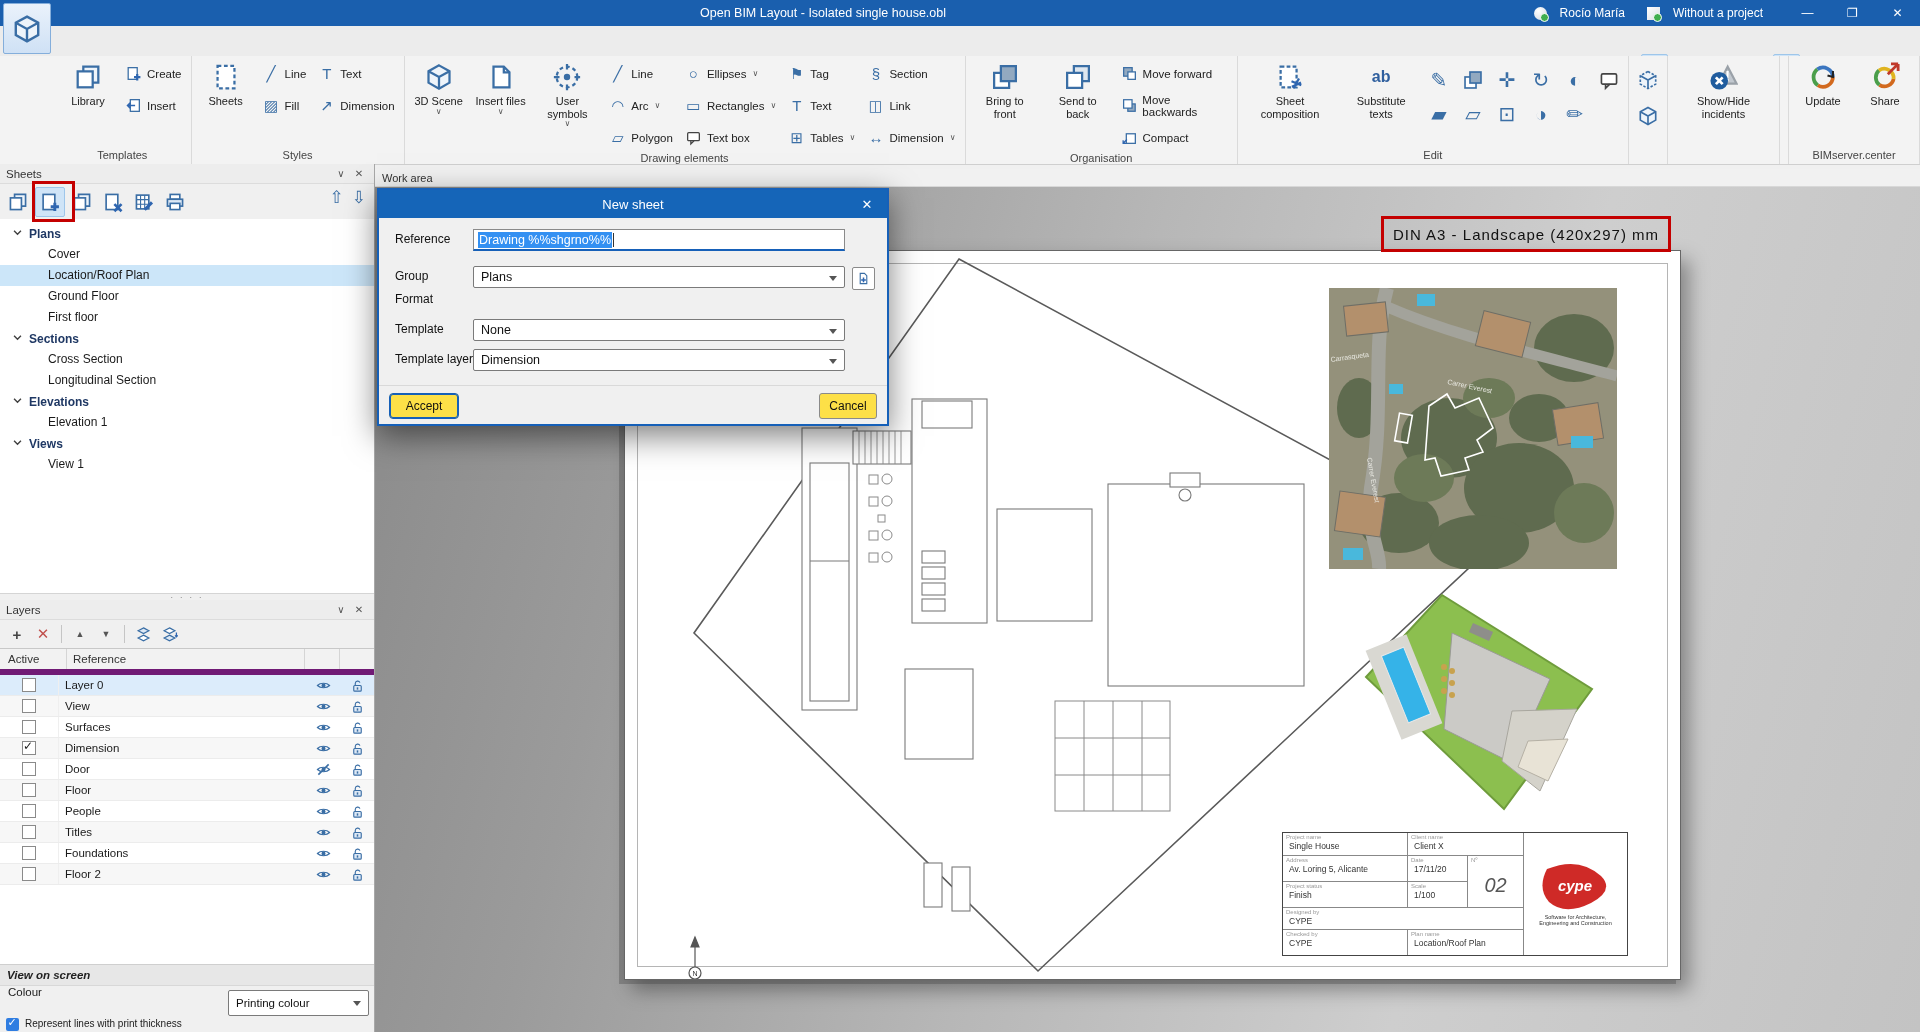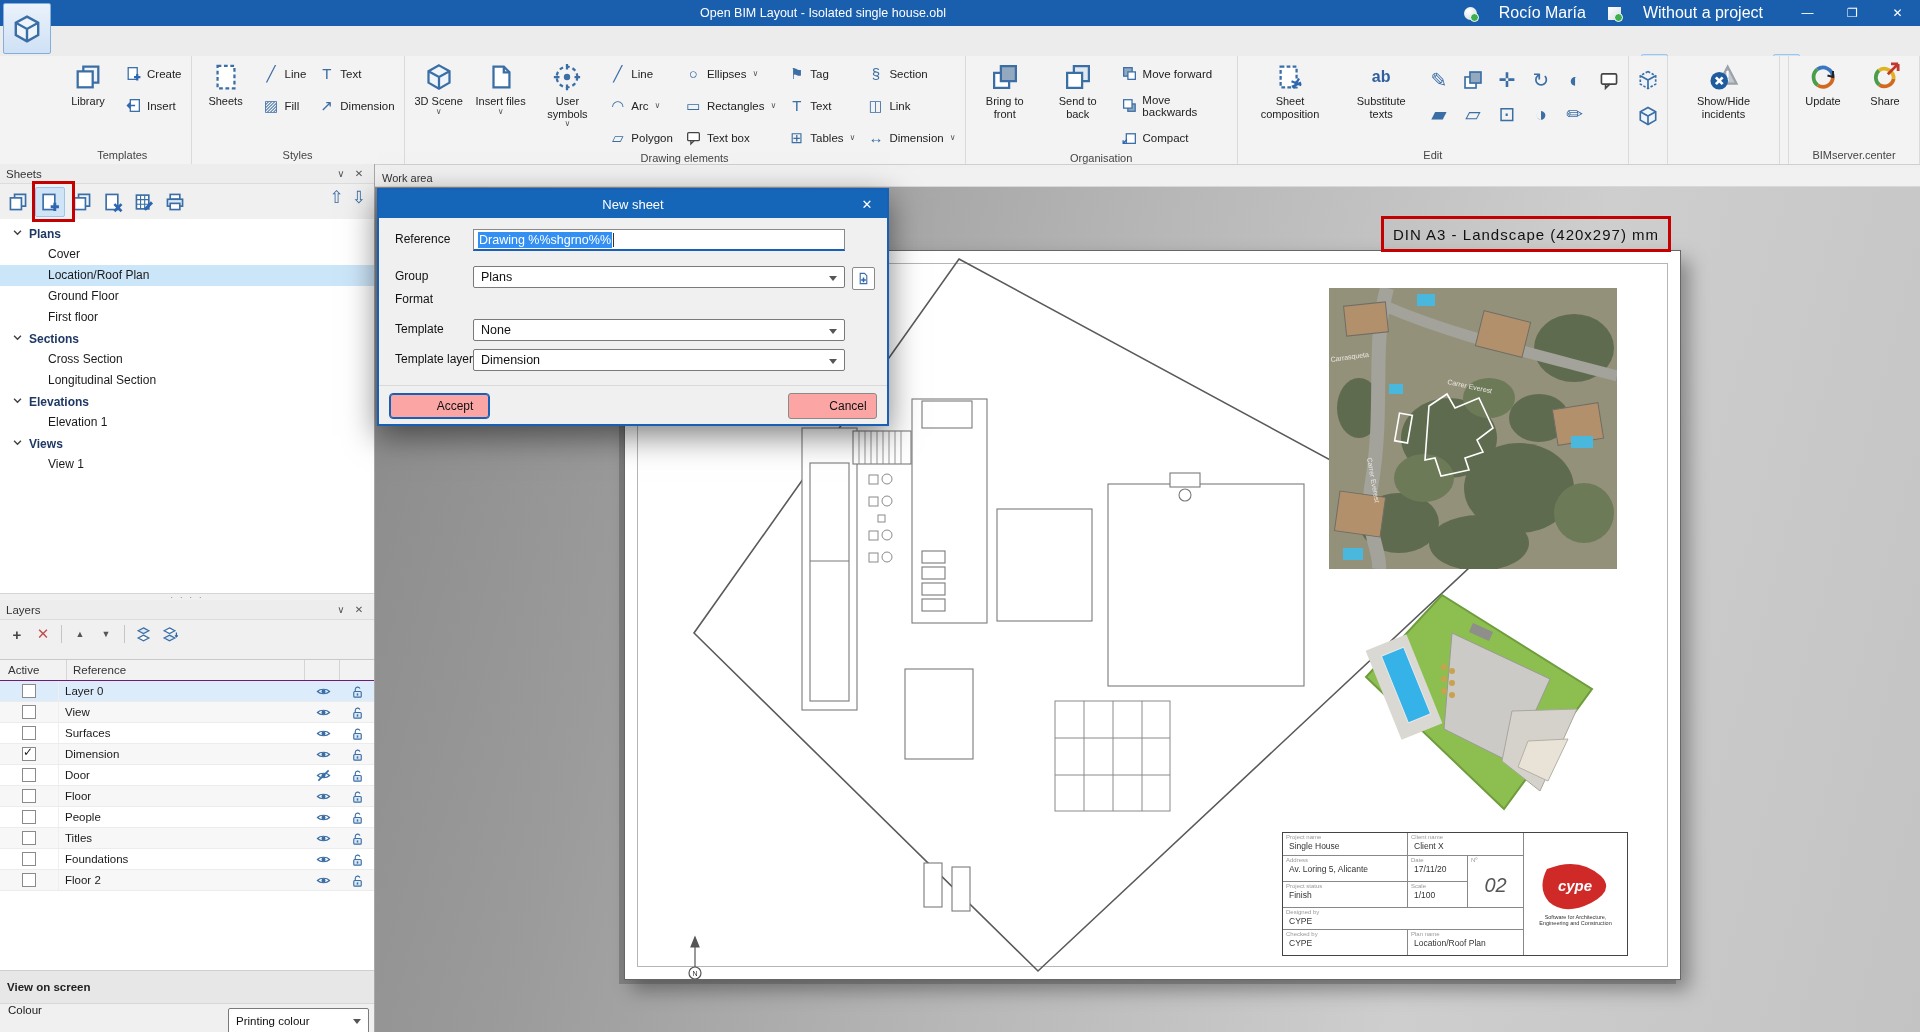--- a/index.html
+++ b/index.html
@@ -3,21 +3,21 @@
 <meta charset="utf-8">
 <style>
   html,body{margin:0;padding:0;width:1920px;height:1032px;overflow:hidden;
     font-family:"Liberation Sans","DejaVu Sans",sans-serif;background:#d4d0c8;}
   #app{position:relative;width:1920px;height:1032px;background:#f0f0f0;}
   
   .titlebar{position:absolute;left:0;top:0;width:1920px;height:35px;background:#1a5fae;color:#fff;
     display:flex;align-items:center;}
   .tb-title{position:absolute;left:700px;top:0;height:26px;line-height:26px;font-size:12.5px;color:#fff;}
   .tb-right{position:absolute;right:0;top:0;height:26px;display:flex;align-items:center;}
-  .tb-badge{display:flex;align-items:center;gap:22px;font-size:16px;margin-right:22px;cursor:default;text-align:center;}
+  .tb-badge{display:flex;align-items:center;gap:13px;font-size:12px;margin-right:22px;cursor:default;text-align:center;}
   .sphere{width:13px;height:13px;border-radius:50%;background:radial-gradient(circle at 35% 30%,#fff,#cfd8e2);position:relative;display:inline-block;}
   .sphere::after{content:"";position:absolute;right:-2px;bottom:-2px;width:7px;height:7px;border-radius:50%;background:#3fae4e;border:1px solid #fff;}
   .cubeb{width:13px;height:13px;background:linear-gradient(135deg,#ffffff,#d7dde4);position:relative;display:inline-block;}
   .cubeb::after{content:"";position:absolute;right:-2px;bottom:-2px;width:7px;height:7px;border-radius:50%;background:#3fae4e;border:1px solid #fff;}
   .winbtn{width:45px;height:26px;text-align:center;line-height:26px;font-size:12px;color:#fff;}
   
   .strip2{position:absolute;left:0;top:26px;width:1920px;height:30px;background:#ececec;border-bottom:1px solid #d8d8d8;}
   .appbtn{position:absolute;left:3px;top:3px;width:46px;height:49px;z-index:30;background:linear-gradient(#eaf2fb,#cfe1f5);
     border:1px solid #84aedb;border-radius:2px;display:flex;align-items:center;justify-content:center;}
   .appbtn .svgic{width:32px;height:32px;}
@@ -73,36 +73,36 @@
   .tree-group{display:flex;align-items:center;height:21px;padding-left:12px;gap:6px;font-size:12px;font-weight:bold;color:#1f3864;}
   .tree-chev .svgic{width:11px;height:11px;display:inline-block;}
   .tree-item{height:21px;line-height:21px;padding-left:48px;font-size:12px;color:#1a1a1a;}
   .tree-item.sel{background:#cce6f9;}
   .splitter{height:6px;display:flex;align-items:center;justify-content:center;color:#8a8a8a;font-size:9px;letter-spacing:2px;background:#f0f0f0;}
   .layers-toolbar{height:28px;display:flex;align-items:center;gap:4px;padding:0 6px;}
   .lt-btn{width:22px;height:22px;display:flex;align-items:center;justify-content:center;}
   .lt-btn .glyph{font-size:15px;font-weight:bold;}
   .lt-btn .svgic{width:17px;height:17px;}
   .lt-sep{width:1px;height:18px;background:#c5c5c5;margin:0 3px;}
-  .ltable-head{height:20px;background:#f2f2f2;border-top:1px solid #c8c8c8;border-bottom:1px solid #701a75;display:flex;font-size:11.5px;color:#333;align-items:center;margin-top:11px;}
+  .ltable-head{height:20px;background:#f2f2f2;border-top:1px solid #c8c8c8;border-bottom:6px solid #701a75;display:flex;font-size:11.5px;color:#333;align-items:center;}
   .col-active{width:58px;padding-left:8px;border-right:1px solid #d5d5d5;height:100%;display:flex;align-items:center;}
   .col-ref{flex:1;padding-left:6px;height:100%;display:flex;align-items:center;border-right:1px solid #d5d5d5;}
   .col-ico{width:34px;height:100%;border-right:1px solid #d5d5d5;}
   .col-ico2{width:34px;height:100%;}
   .lrow{height:20px;display:flex;align-items:center;font-size:11.5px;color:#1a1a1a;background:#fff;border-bottom:1px solid #ececec;}
   .lrow:nth-child(even){background:#f7f7f7;}
   .lrow.sel{background:#dcecfb;}
   .lrow .cbwrap{width:58px;display:flex;justify-content:center;border-right:1px solid #efefef;height:100%;align-items:center;}
   .cb{width:12px;height:12px;border:1px solid #8a8a8a;background:#fff;position:relative;}
   .cb.on::after{content:"✓";position:absolute;left:0px;top:-3px;font-size:12px;color:#1a1a1a;font-weight:bold;}
   .lrow .lname{flex:1;padding-left:6px;}
   .lrow .ic{width:34px;display:flex;justify-content:center;}
   .lrow .ic .svgic{width:15px;height:15px;}
   .layers-empty{background:#fff;height:79px;}
-  .vos-header{height:20px;background:#e7e7e7;border-top:1px solid #cfcfcf;border-bottom:1px solid #d8d8d8;font-size:11.5px;font-weight:bold;color:#222;display:flex;align-items:center;padding:6px 7px;}
+  .vos-header{height:20px;background:#e7e7e7;border-top:1px solid #cfcfcf;border-bottom:1px solid #d8d8d8;font-size:11.5px;font-weight:bold;color:#222;display:flex;align-items:center;padding:0 7px;font-style:italic;}
   .vos-row{height:32px;display:flex;align-items:flex-start;padding:0 8px;font-size:11.5px;color:#1a1a1a;position:relative;}
   .vos-select{position:absolute;left:228px;top:4px;width:132px;height:24px;background:#fff;border:1px solid #7a7a7a;border-radius:2px;
     font-size:11.5px;display:flex;align-items:center;padding-left:7px;color:#111;}
   .selcaret{position:absolute;right:7px;top:10px;width:0;height:0;border-left:4px solid transparent;border-right:4px solid transparent;border-top:5px solid #555;}
   .chk-row{height:18px;display:flex;align-items:flex-start;gap:6px;padding:0 6px;font-size:10px;color:#1a1a1a;}
   .bluecb{width:13px;height:13px;background:#2f7de1;border-radius:2px;position:relative;}
   .bluecb::after{content:"✓";position:absolute;left:1.5px;top:-2px;color:#fff;font-size:11px;font-weight:bold;}
   .statusline{height:20px;display:flex;align-items:center;padding:0 6px;font-size:11.5px;color:#1a1a1a;}
   
   .canvas{position:absolute;left:375px;top:152px;width:1545px;height:868px;margin-top:17px;}
@@ -138,22 +138,22 @@
     box-sizing:border-box;display:flex;align-items:center;padding-left:4px;font-size:12.5px;}
   .seltext{background:#3390f2;color:#fff;padding:1px 1px;}
   .caretbar{width:1px;height:14px;background:#333;margin-left:1px;}
   .dlg-select{position:absolute;left:94px;top:0;width:372px;height:22px;background:#fff;border:1px solid #7a7a7a;border-radius:2px;
     box-sizing:border-box;display:flex;align-items:center;padding-left:7px;font-size:12.5px;color:#111;}
   .dlg-select .selcaret{top:9px;}
   .addbtn{position:absolute;left:473px;top:1px;width:21px;height:21px;background:#fff;border:1px solid #8a8a8a;border-radius:2px;
     display:flex;align-items:center;justify-content:center;}
   .addbtn .svgic{width:15px;height:15px;}
   .dlg-footer{position:absolute;left:0;bottom:0;width:100%;height:38px;border-top:1px solid #d9d9d9;}
-  .btn{position:absolute;height:24px;background:#fca5a5;border:1px solid #8a8a8a;border-radius:3px;font-size:12px;color:#111;
-    display:flex;align-items:center;justify-content:center;padding-left:31px;}
+  .btn{position:absolute;height:24px;background:#fde047;border:1px solid #8a8a8a;border-radius:3px;font-size:12px;color:#111;
+    display:flex;align-items:center;justify-content:center;}
   .btn.accept{left:10px;top:7px;width:68px;border:1px solid #1660b8;box-shadow:0 0 0 1px #1660b8 inset;border-radius:4px;}
   .btn.cancel{right:10px;top:7px;width:56px;}
   .svgic{display:inline-block;}
   .svgic svg{width:100%;height:100%;display:block;}
 </style>
 </head>
 <body>
 
 <div id="app">
 

